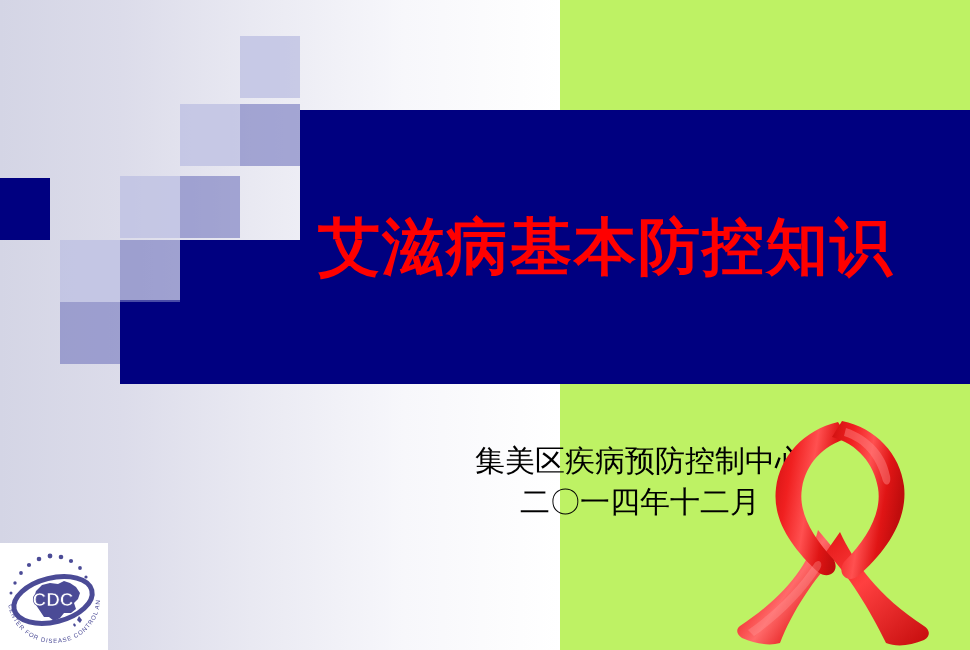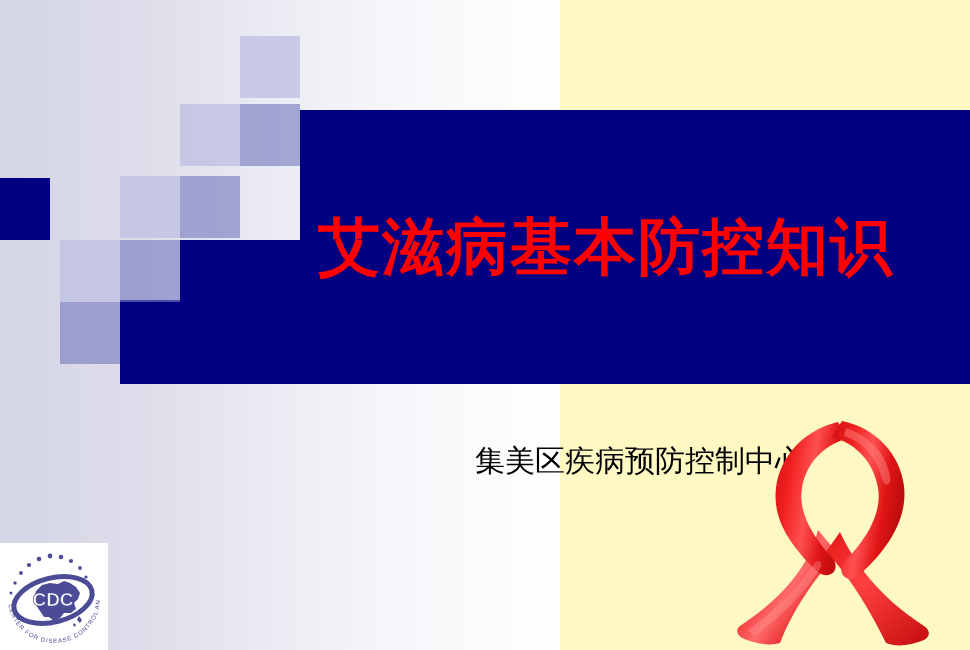--- a/index.html
+++ b/index.html
@@ -5,21 +5,21 @@
   html, body {
     margin: 0;
     padding: 0;
     background: #ffffff;
   }
   #slide {
     position: relative;
     width: 970px;
     height: 650px;
     overflow: hidden;
-    background: #fef9c3;
+    background: #bef264;
     font-family: "Liberation Serif", "DejaVu Serif", serif;
   }
 
   
   .bg-gradient {
     position: absolute;
     left: 0; top: 0;
     width: 560px; height: 650px;
     background: linear-gradient(to right, #d4d5e5 0%, #dcdcea 22%, #e9e9f2 45%, #f7f7fb 72%, #ffffff 100%);
   }
@@ -111,20 +111,21 @@
   <div class="sq sq-light" style="left:120px; top:176px;"></div>
   <div class="sq sq-medium" style="left:180px; top:176px;"></div>
   <div class="sq sq-light" style="left:60px;  top:240px;"></div>
   <div class="sq sq-medium" style="left:120px; top:240px;"></div>
   <div class="sq sq-medium" style="left:60px;  top:302px;"></div>
 
   <div class="title">艾滋病基本防控知识</div>
 
   <div class="subtitle">
     <div>集美区疾病预防控制中心</div>
+    <div>二〇一四年十二月</div>
   </div>
 
   <div class="cdc-logo">
     <svg width="108" height="107" viewBox="0 0 108 107" xmlns="http://www.w3.org/2000/svg">
       <rect x="0" y="0" width="108" height="107" fill="#ffffff"></rect>
       <defs>
         <path id="arcBottom" d="M 8,56 A 46,44 0 0 0 100,56"></path>
         <path id="arcTop" d="M 12,54 A 42,40 0 0 1 96,54"></path>
       </defs>
 

